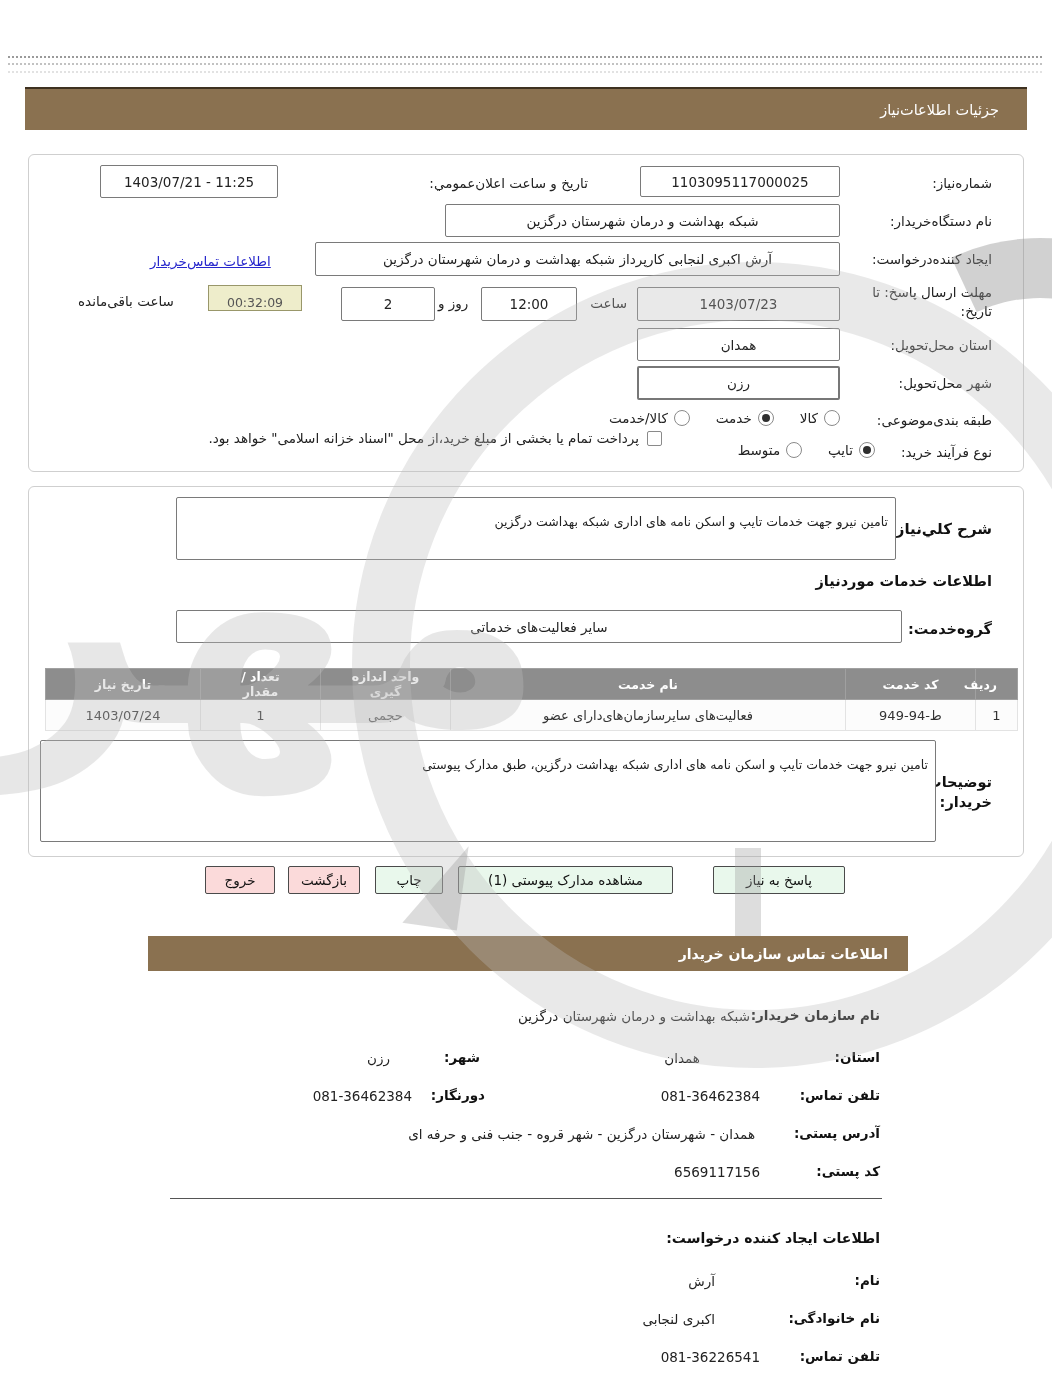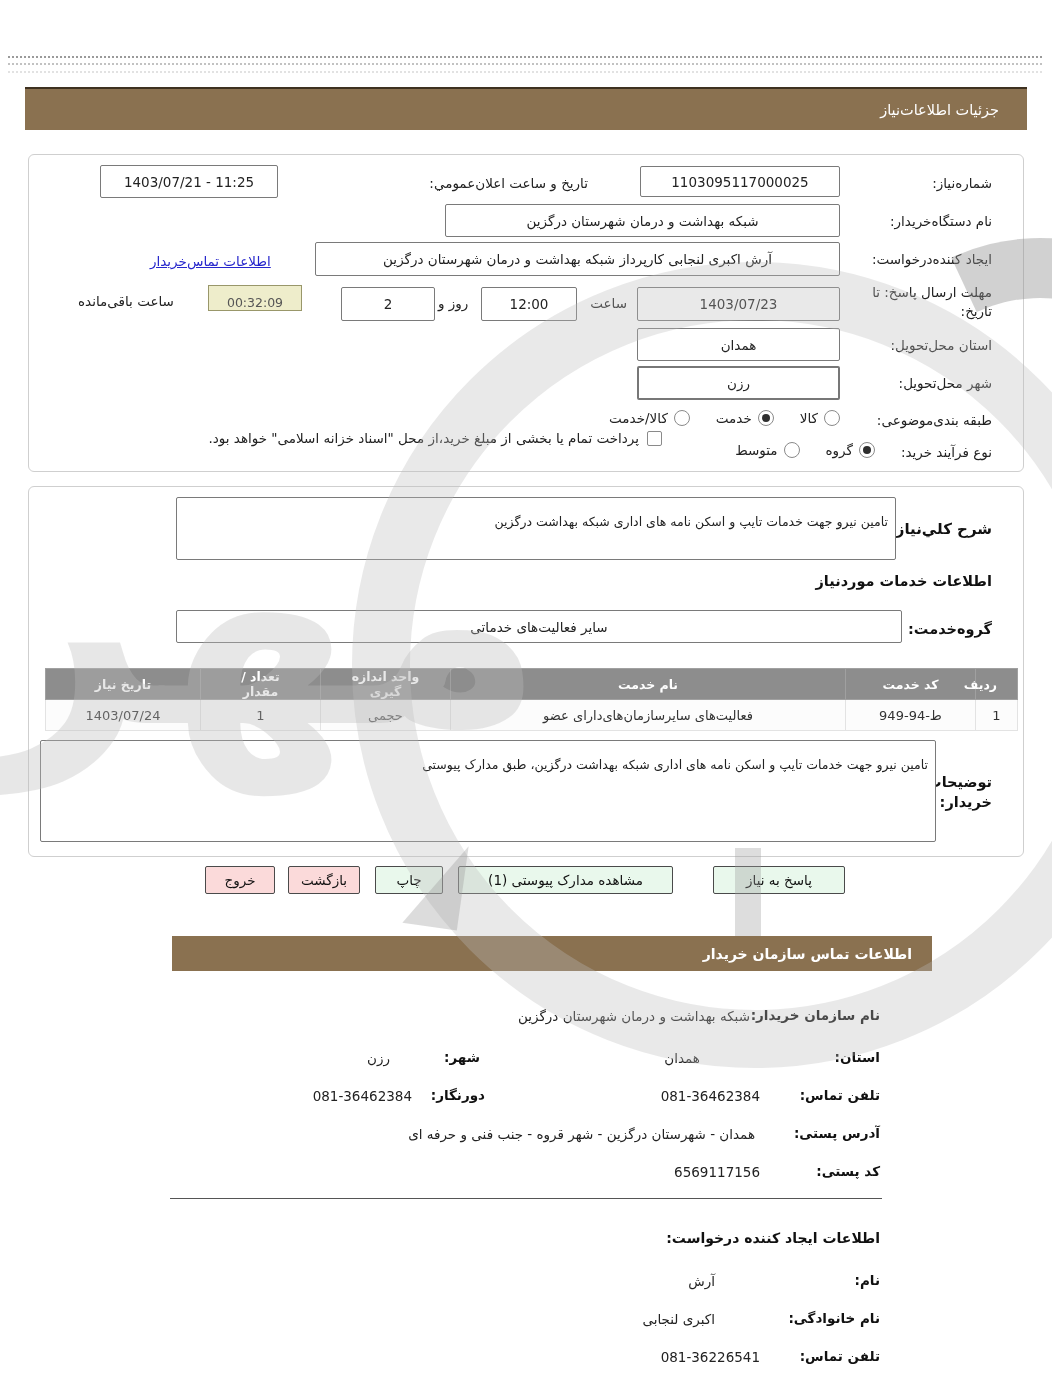--- a/index.html
+++ b/index.html
@@ -131,21 +131,21 @@
     <span class="opt">
       <span class="radio"></span>
       <span>کالا/خدمت</span>
     </span>
   </div>
 
   <span class="lbl" style="right:60px;top:444px;">نوع فرآیند خرید:</span>
   <div class="optrow" style="right:177px;top:442px;">
     <span class="opt">
       <span class="radio on"></span>
-      <span>گروه</span>
+      <span>تایپ</span>
     </span>
     <span class="opt">
       <span class="radio"></span>
       <span>متوسط</span>
     </span>
   </div>
   <div class="optrow" style="right:390px;top:430px;gap:8px;">
     <span class="checkbox"></span>
     <span>پرداخت تمام یا بخشی از مبلغ خرید،از محل "اسناد خزانه اسلامی" خواهد بود.</span>
   </div>
@@ -202,21 +202,21 @@
     <span>توضیحات</span><br>
     <span>خریدار:</span>
   </div>
 
   <div class="btn green" style="left:713px;top:866px;width:132px;">پاسخ به نیاز</div>
   <div class="btn green" style="left:458px;top:866px;width:215px;">مشاهده مدارک پیوستی (1)</div>
   <div class="btn green" style="left:375px;top:866px;width:68px;">چاپ</div>
   <div class="btn pink" style="left:288px;top:866px;width:72px;">بازگشت</div>
   <div class="btn pink" style="left:205px;top:866px;width:70px;">خروج</div>
 
-  <div class="bar" style="left:148px;top:936px;width:760px;height:35px;padding-right:20px;font-weight:bold;font-size:14px;margin-left:24px;">
+  <div class="bar" style="left:148px;top:936px;width:760px;height:35px;padding-right:20px;font-weight:bold;font-size:14px;">
     <span>اطلاعات تماس سازمان خریدار</span>
   </div>
 
   <span class="blbl" style="right:172px;top:1007px;">نام سازمان خریدار:</span>
   <span class="val" style="right:302px;top:1008px;">شبکه بهداشت و درمان شهرستان درگزین</span>
 
   <span class="blbl" style="right:172px;top:1049px;">استان:</span>
   <span class="val" style="right:352px;top:1050px;">همدان</span>
   <span class="blbl" style="right:572px;top:1049px;">شهر:</span>
   <span class="val" style="right:662px;top:1050px;">رزن</span>

